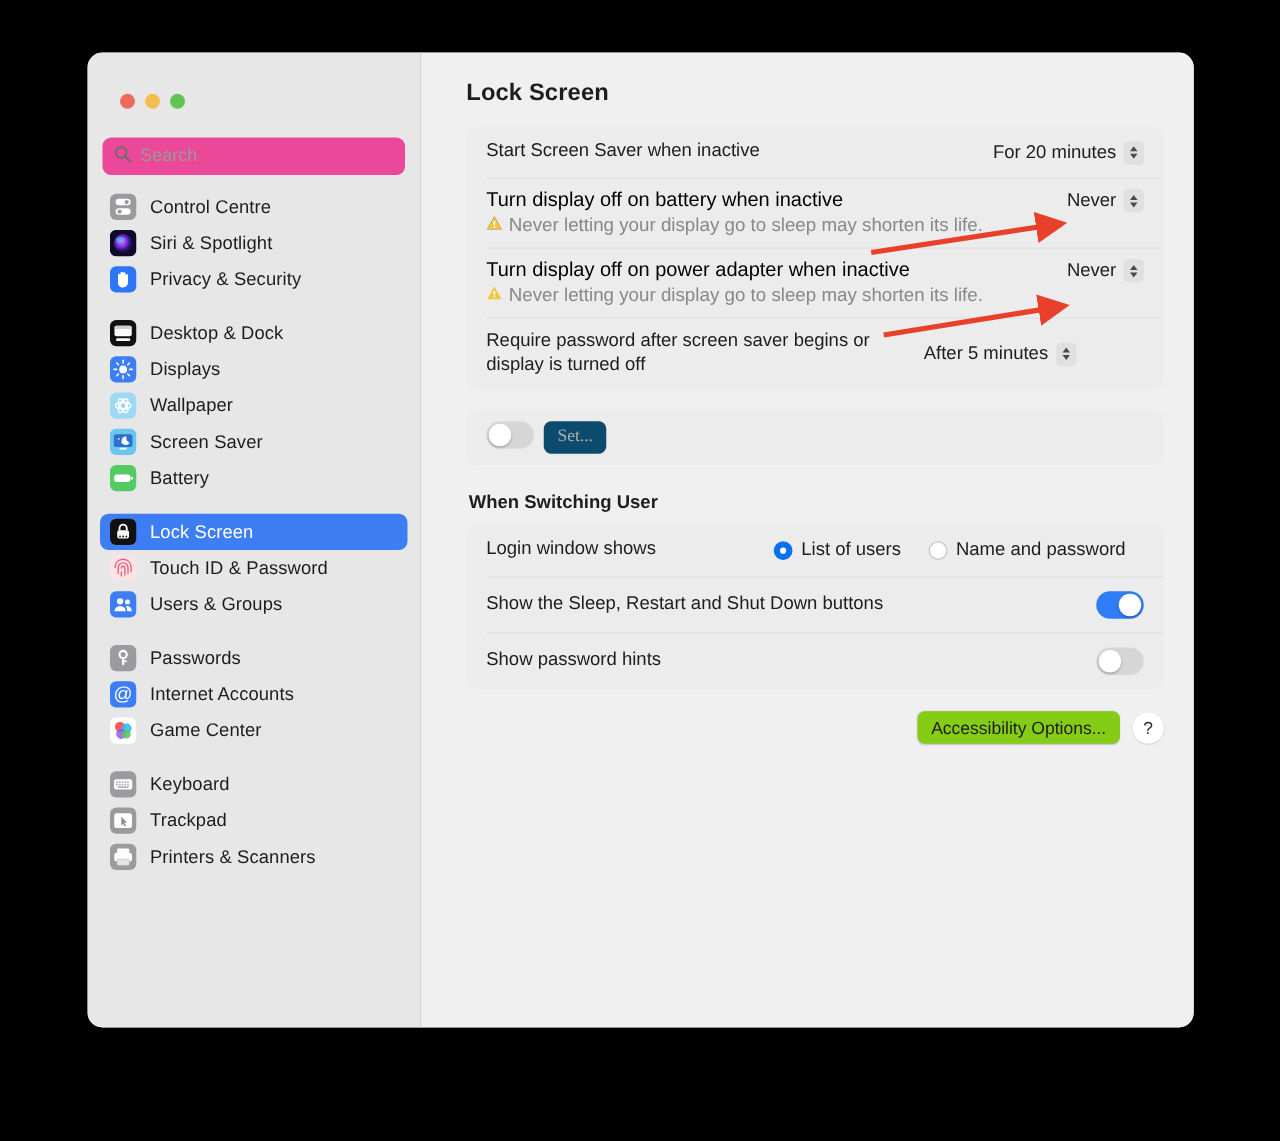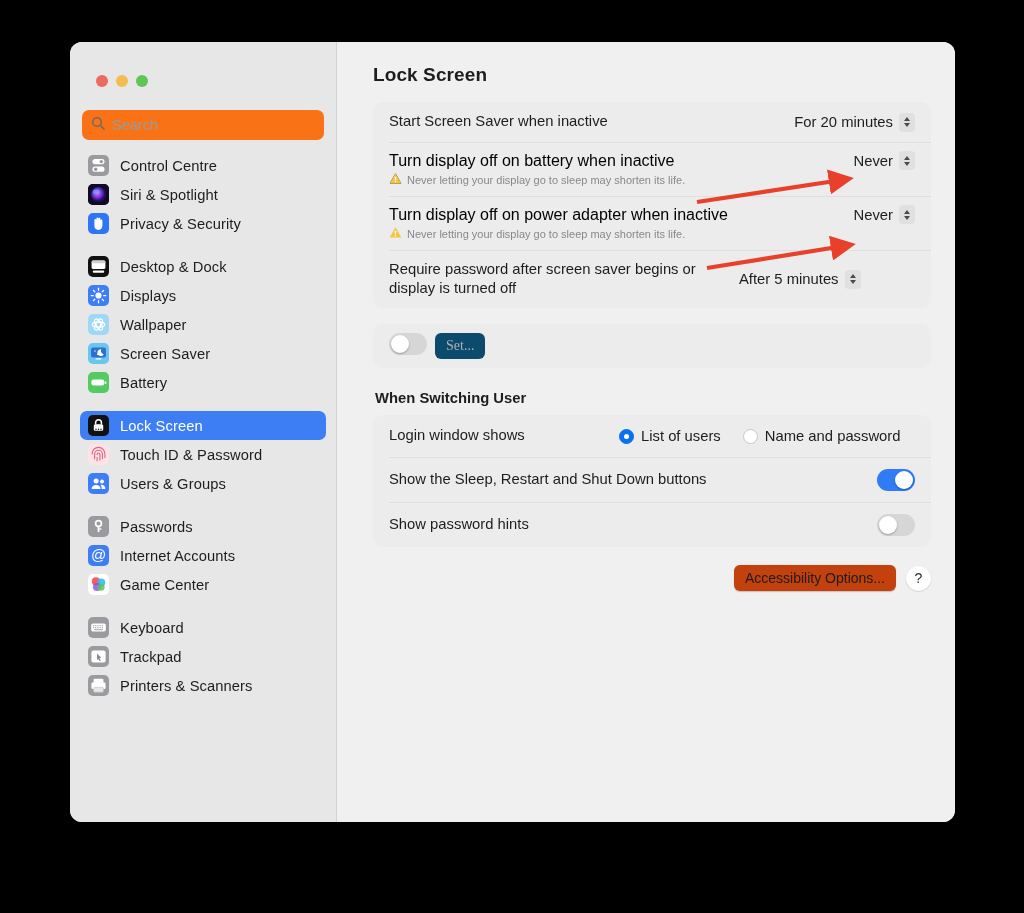--- a/index.html
+++ b/index.html
@@ -32,21 +32,21 @@
     position: relative;
   }
   .traffic { display: flex; gap: 8px; padding: 0 0 0 26px; height: 26px; align-items: center;}
   .dot { width: 12px; height: 12px; border-radius: 50%; display:block; }
   .dot.red    { background: #ed6a5e; }
   .dot.yellow { background: #f4bd4f; }
   .dot.green  { background: #61c554; }
 
   .search-wrap { padding: 16px 12px 0 12px; }
   .search-box {
-    height: 30px; border-radius: 7px; background: #f97316;
+    height: 30px; border-radius: 7px; background: #ec4899;
     display: flex; align-items: center; gap: 7px; padding: 0 9px;
   }
   .search-box svg { flex: 0 0 auto; }
   .search-input {
     border: 0; background: transparent; outline: none;
     font-family: inherit; font-size: 14.5px; color: #3a3a3a;
     width: 100%;
   }
   .search-input::placeholder { color: #9a9a9a; }
 
@@ -107,21 +107,21 @@
   .row-block { padding: 9px 16px 9px 16px; position: relative; }
   .row-block + .row-block::before,
   .row + .row-block::before, .row-block + .row::before {
     content: ""; position: absolute; left: 16px; right: 0; top: 0;
     height: 1px; background: #dfdfdf;
   }
   .row-block .line1 { display: flex; align-items: center; }
   .row-block .line1 .row-label { flex: 1; }
   .hint {
     display: flex; align-items: center; gap: 5px;
-    font-size: 11px; color: #888; margin-top: 2px;
+    font-size: 15px; color: #888; margin-top: 2px;
   }
 
   
   .popup {
     display: inline-flex; align-items: center; gap: 6px;
     cursor: default;
   }
   .popup .value { font-size: 14.8px; color: #1d1d1f; white-space: nowrap; }
   .chev {
     width: 16px; height: 19px; border-radius: 4px;
@@ -146,21 +146,21 @@
   }
   .toggle.on { background: #2f7cf6; }
   .toggle .knob {
     position: absolute; top: 2px; left: 2px;
     width: 18px; height: 18px; border-radius: 50%;
     background: #fff; box-shadow: 0 1px 2px rgba(0,0,0,.28);
   }
   .toggle.on .knob { left: 18px; }
 
   .btn {
-    background: #c2410c; border-radius: 6px;
+    background: #84cc16; border-radius: 6px;
     border: 0; font-family: inherit; font-size: 14px;
     color: #1d1d1f; padding: 5px 11px;
     box-shadow: 0 .5px 1.2px rgba(0,0,0,.2);
     cursor: default;
   }
   .btn.disabled { background: #0c4a6e; color: #b0b0b0; box-shadow: none; font-family: Liberation Serif, serif; }
 
   
   .radio-set { display: flex; align-items: center; gap: 22px; }
   .radio { display: flex; align-items: center; gap: 7px; cursor: default; }

